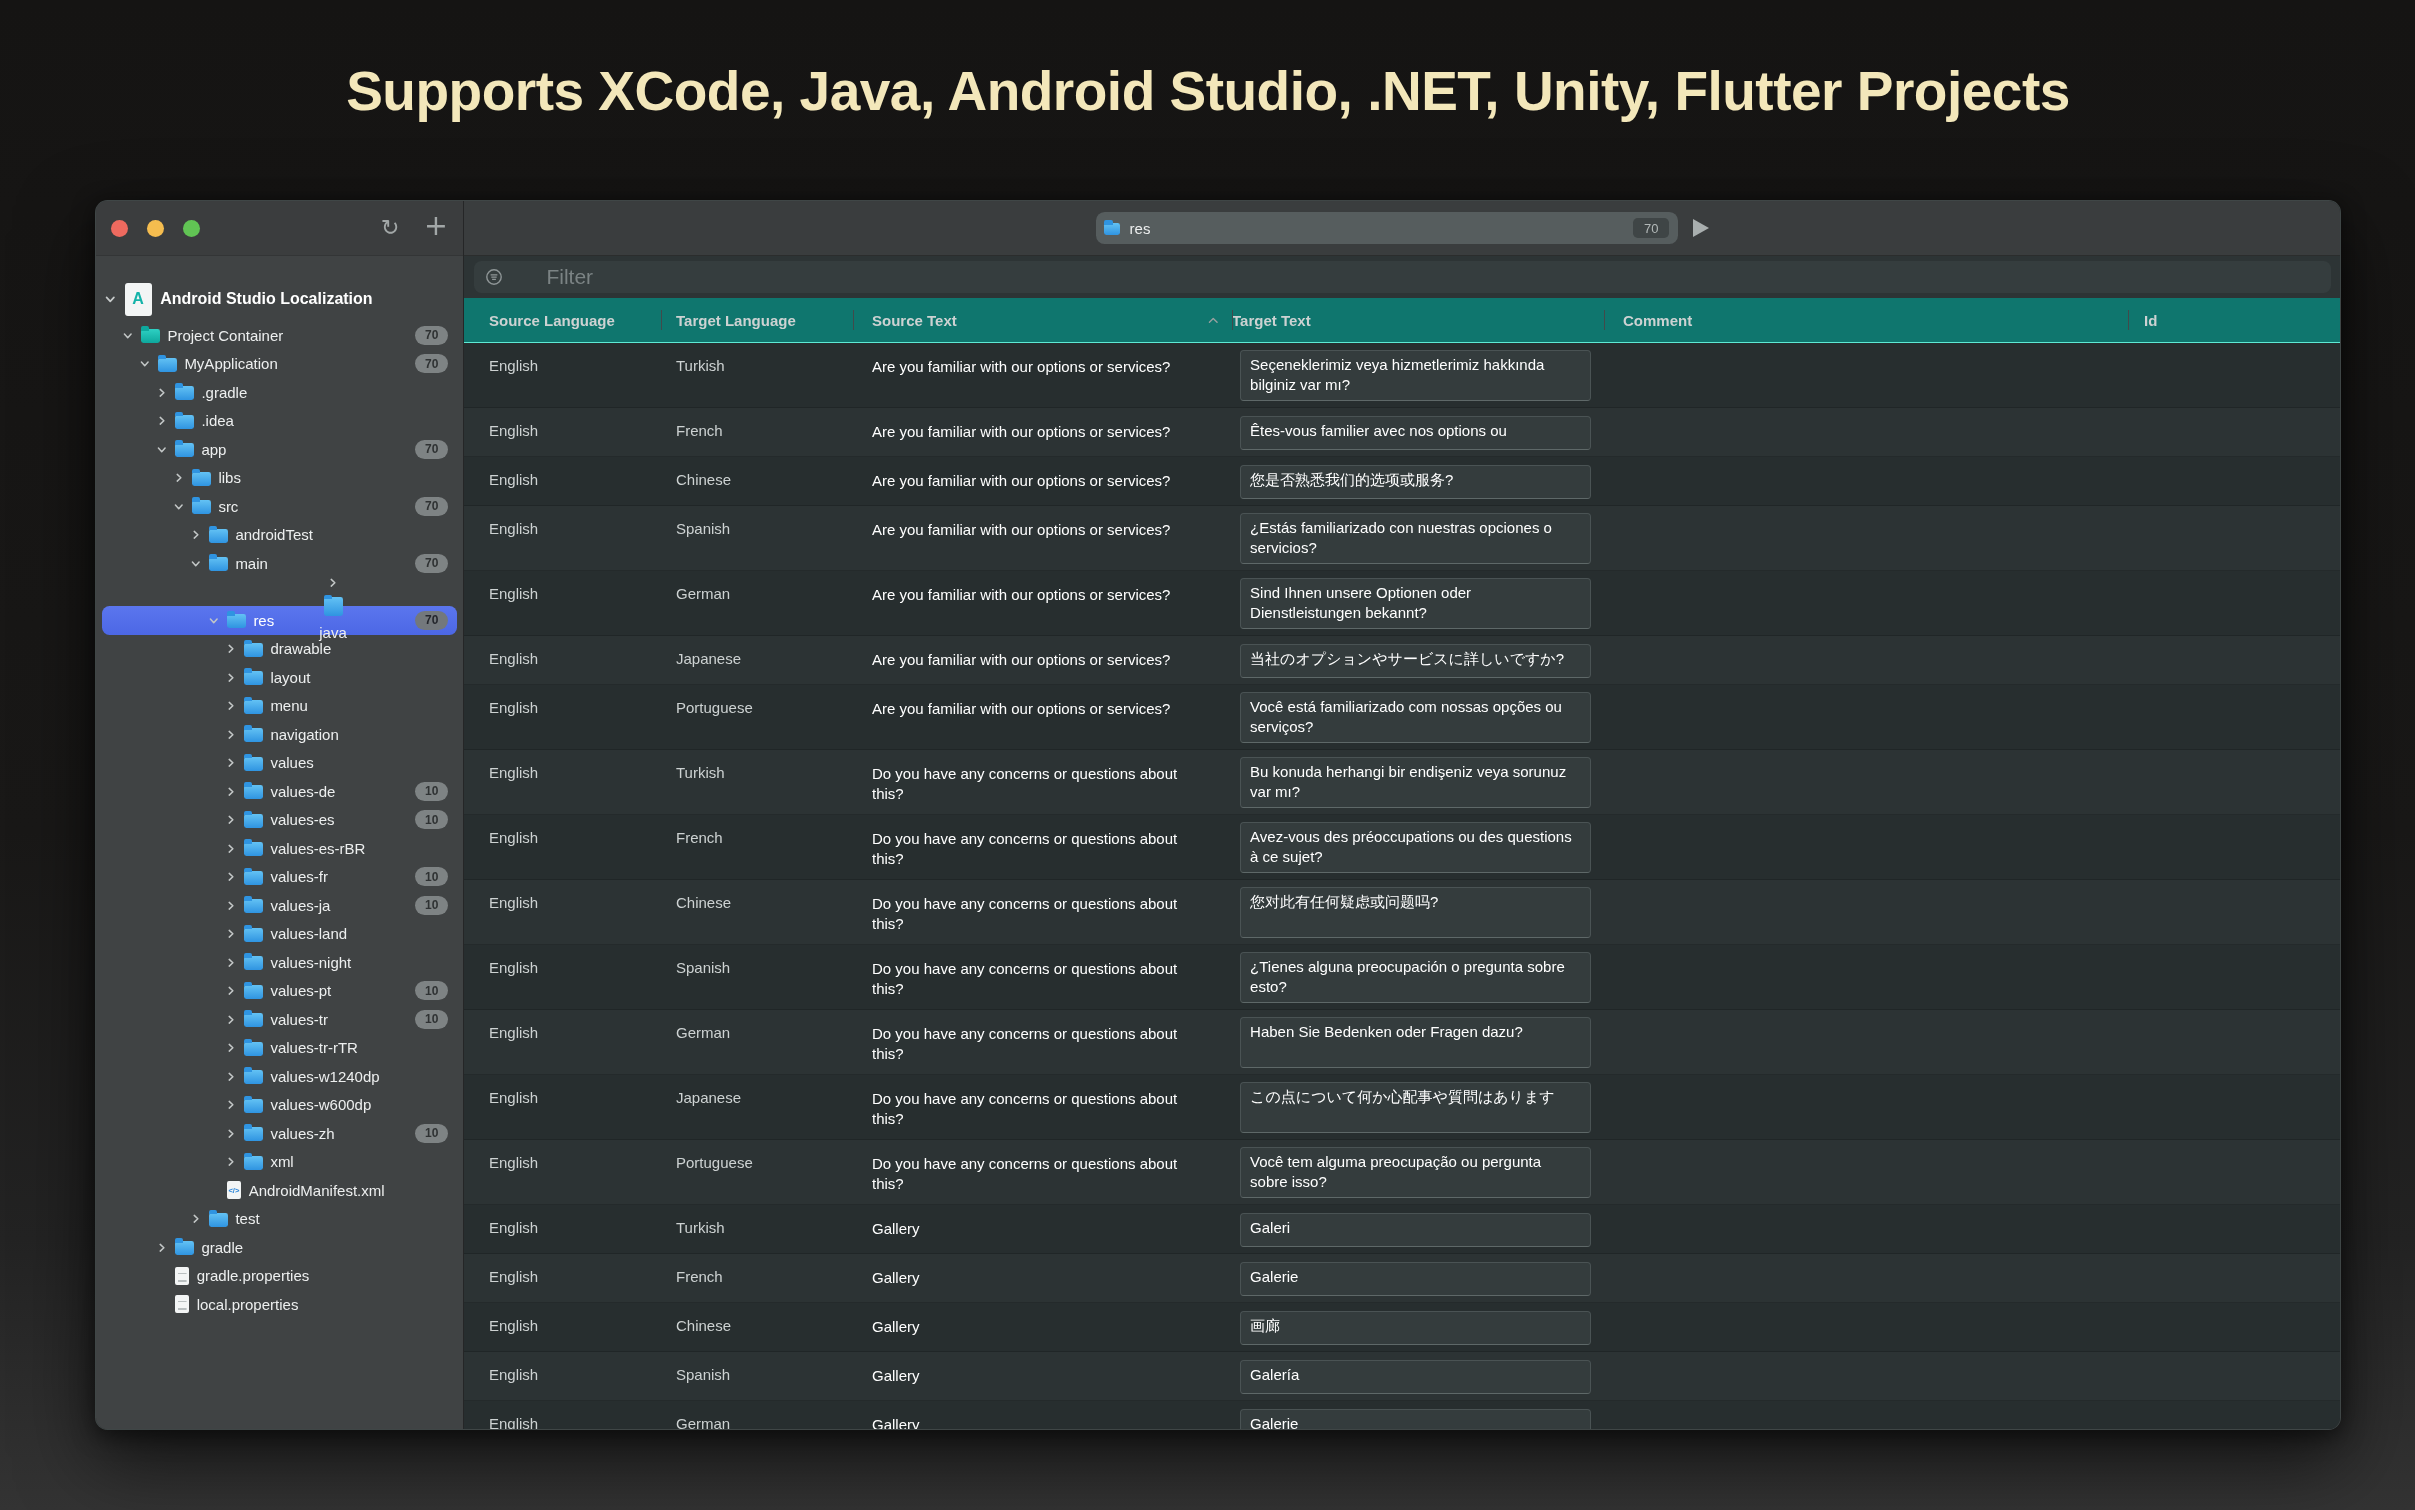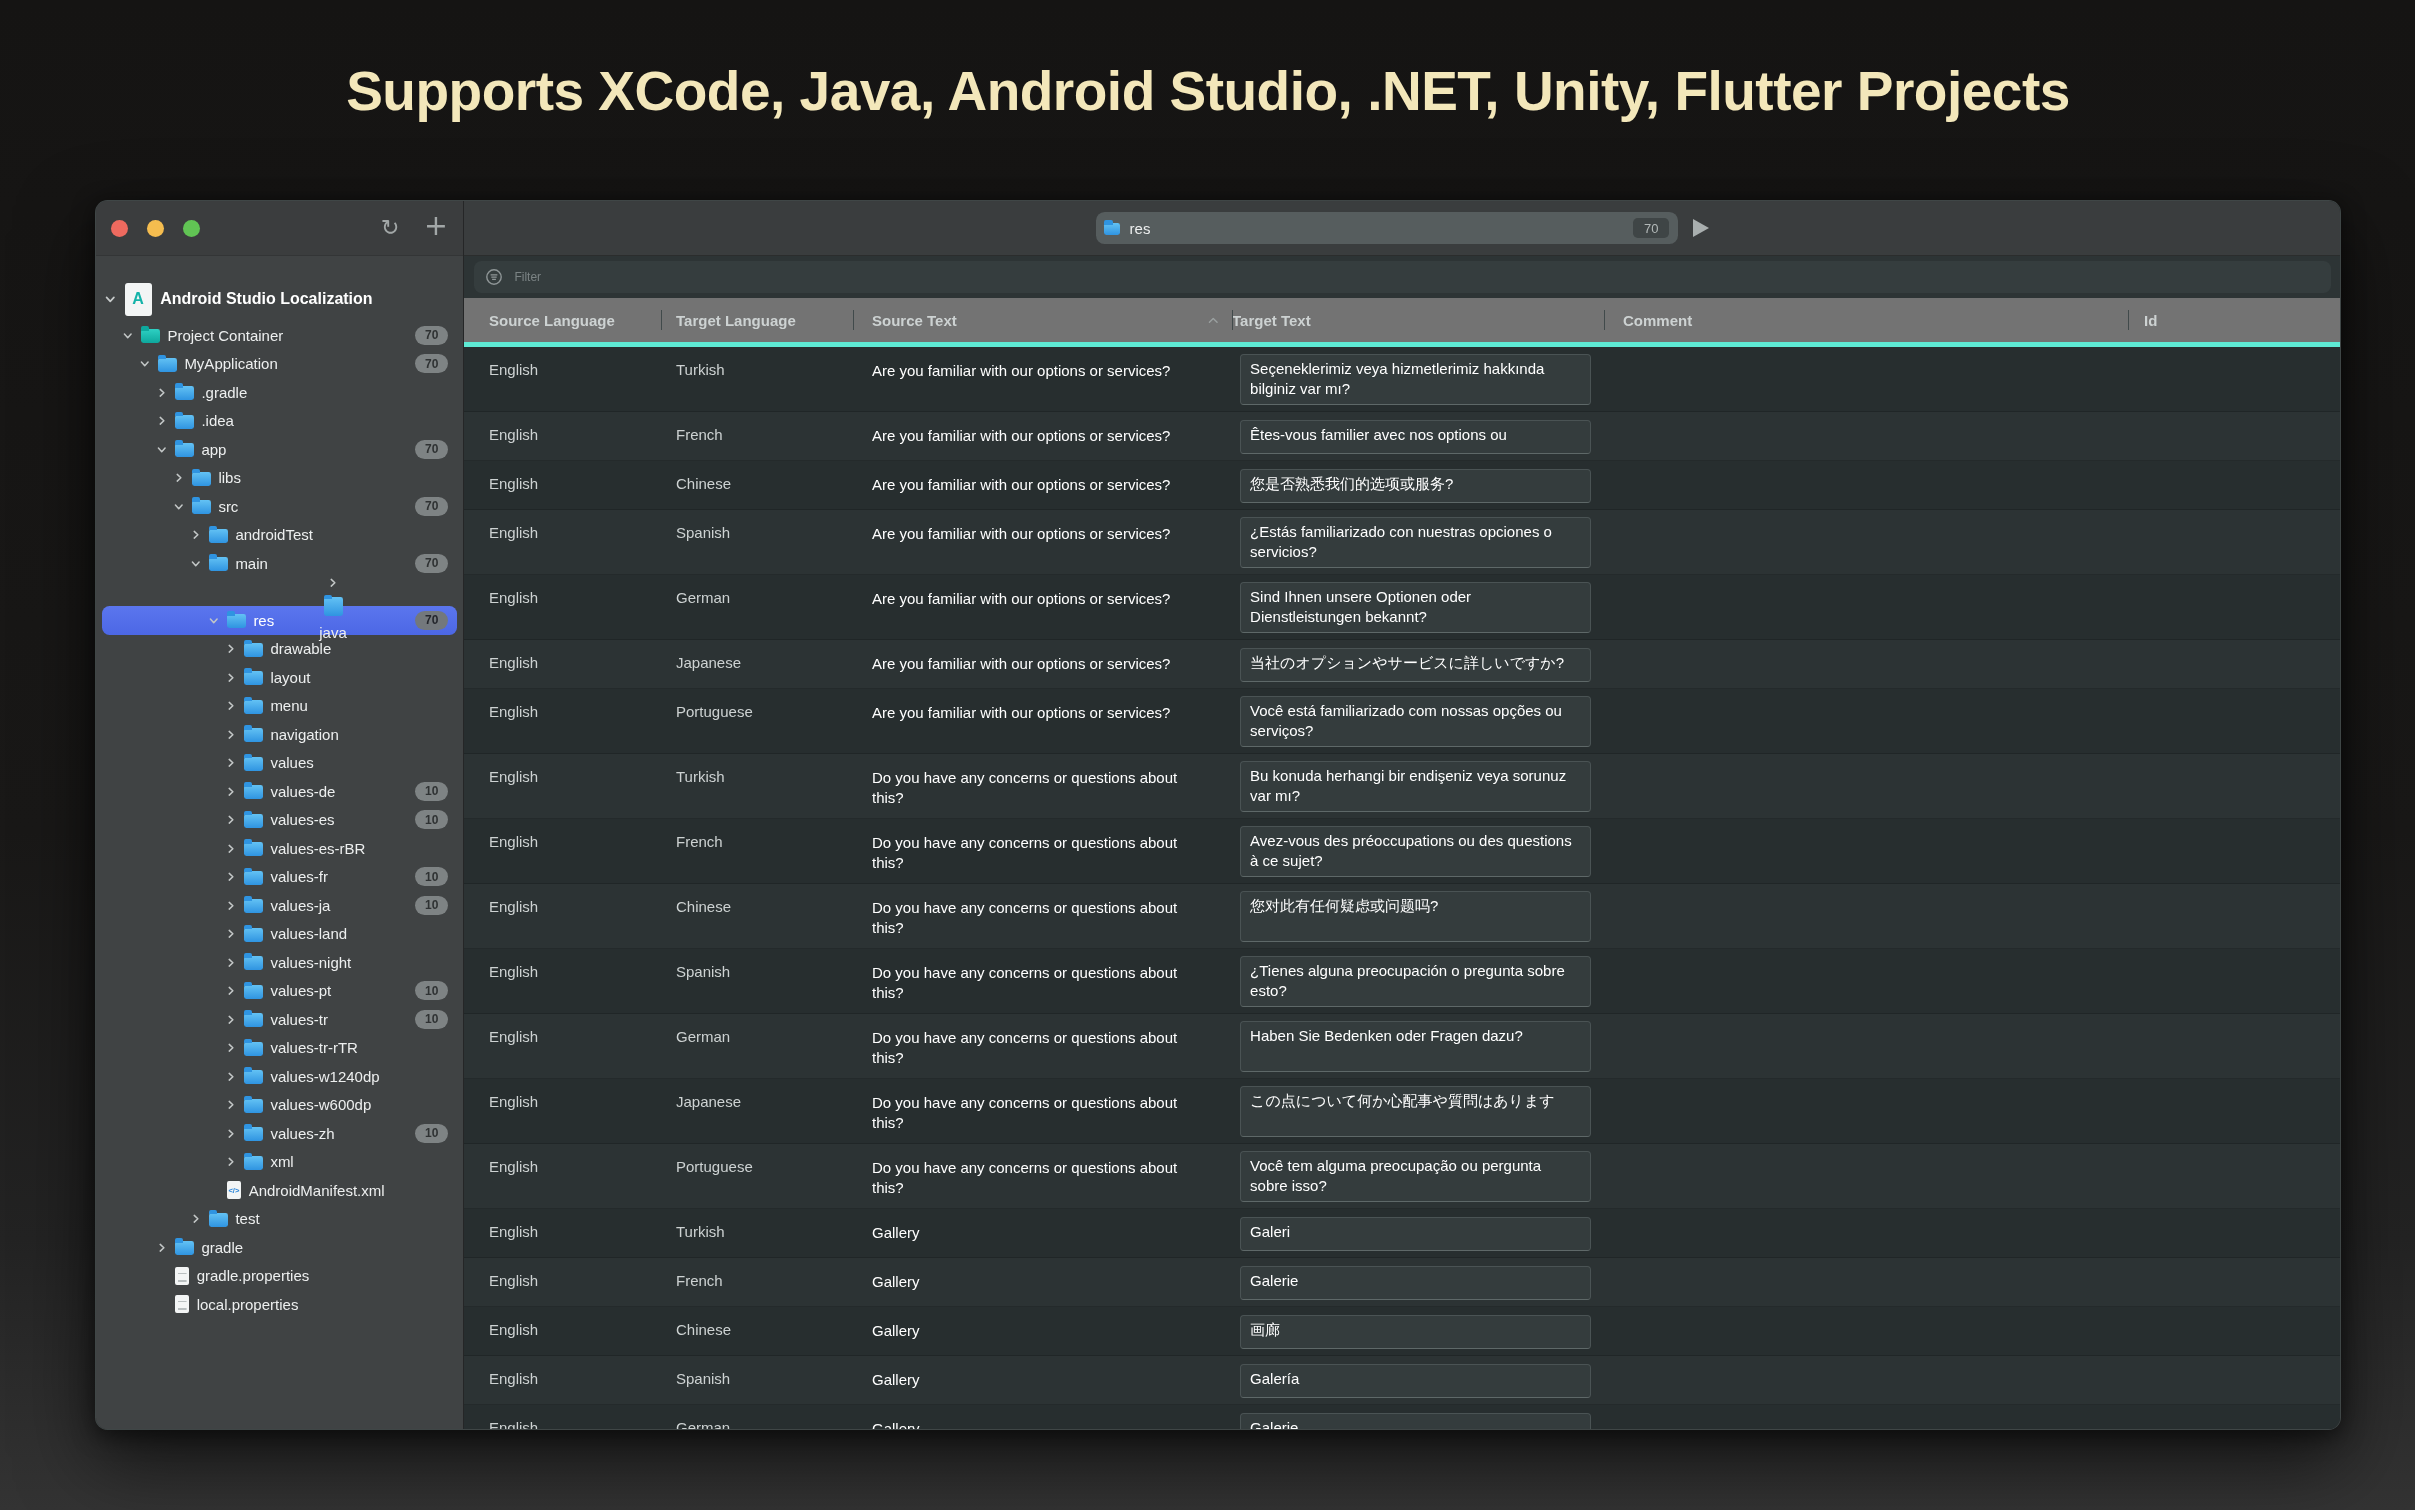--- a/index.html
+++ b/index.html
@@ -62,26 +62,26 @@
     align-items:center;gap:9.5px;padding:0 8.6px;box-sizing:border-box;}
   .path-pill .plabel{color:#eceeee;font-size:15px;}
   .pill-badge{margin-left:auto;background:#3f4546;color:#b2b8b8;font-size:13px;
     padding:2.4px 10.5px;border-radius:4.8px;}
   .play{width:0;height:0;border-left:16px solid #a9afaf;border-top:9.5px solid transparent;
     border-bottom:9.5px solid transparent;}
   .filter-row{height:42px;flex:0 0 42px;display:flex;align-items:center;padding:0 9.5px;}
   .filter-field{flex:1;height:32px;background:#353d3e;border-radius:7.6px;display:flex;
     align-items:center;gap:9.5px;padding:0 11.4px;}
   .filter-field input{flex:1;background:transparent;border:none;outline:none;color:#ced3d3;
-    font-size:12px;font-family:"Liberation Sans",sans-serif;}
+    font-size:21px;font-family:"Liberation Sans",sans-serif;margin-left:32px;}
   .filter-field input::placeholder{color:#7b8384;}
   
   .grid{display:grid;grid-template-columns:197px 192px 379px 372px 494px 1fr;}
-  .thead{height:44px;flex:0 0 44px;background:#737373;align-items:center;
-    border-bottom:5px solid #5eead4;}
+  .thead{height:44px;flex:0 0 44px;background:#0f766e;align-items:center;
+    border-bottom:1px solid #5eead4;}
   .th{position:relative;height:44px;display:flex;align-items:center;color:#e5e9e9;
     font-size:14.7px;font-weight:700;box-sizing:border-box;}
   .th:not(:first-child)::before{content:"";position:absolute;left:0;top:12.4px;bottom:12.4px;
     width:1px;background:#414a4b;}
   .th .sort{margin-left:auto;margin-right:13.3px;display:flex;}
   .tbody{flex:1;overflow:hidden;background:#272e2f;}
   .row{height:49px;border-bottom:1px solid rgba(0,0,0,.16);box-sizing:border-box;overflow:hidden;}
   .row.tall{height:65px;}
   .row:nth-child(even){background:#2c3334;}
   .cell{box-sizing:border-box;overflow:hidden;padding-top:14.3px;color:#cdd2d2;font-size:15px;}

